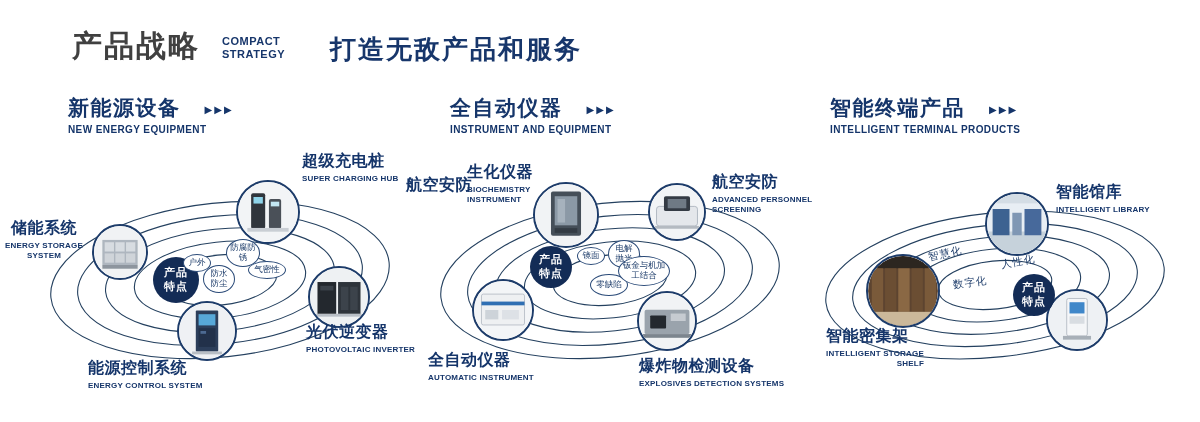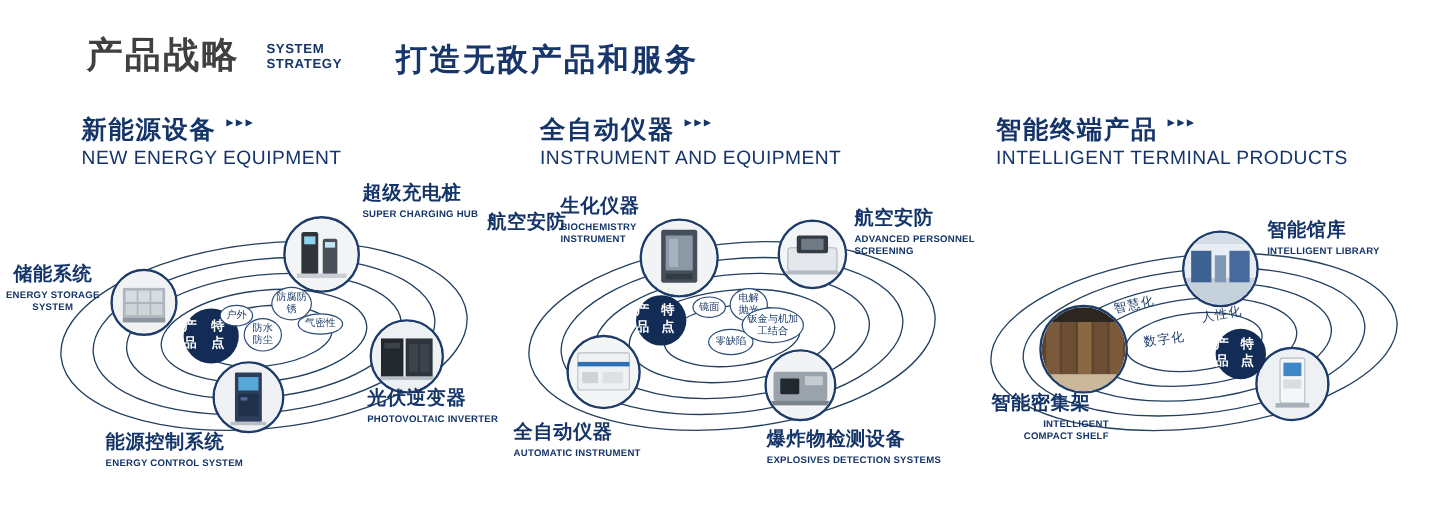--- a/index.html
+++ b/index.html
@@ -5,49 +5,49 @@
   * { margin:0; padding:0; box-sizing:border-box; }
   html,body { background:#ffffff; }
   body { font-family:"Liberation Sans", sans-serif; }
   .canvas { position:relative; width:1200px; height:422px; background:#ffffff; overflow:hidden; }
   .abs { position:absolute; }
 
   .page-title { font-size:30px; font-weight:700; color:#404040; letter-spacing:2px; }
   .page-sub { font-size:11px; font-weight:700; color:#17366b; line-height:1.15; letter-spacing:0.5px; }
   .tagline { font-size:26px; font-weight:700; color:#17366b; letter-spacing:2px; }
 
-  .sec-head { display:flex; gap:8px;font-family:Liberation Mono, monospace; }
+  .sec-head { display:flex; align-items:center; gap:24px; }
   .sec-title { font-size:21px; font-weight:700; color:#15356a; letter-spacing:1.5px; }
   .arrows { font-size:10px; color:#15356a; letter-spacing:2px; padding-top:3px; }
-  .sec-sub { font-size:16px; font-weight:400; color:#15356a; letter-spacing:0.4px; }
+  .sec-sub { font-size:10px; font-weight:700; color:#15356a; letter-spacing:0.4px; }
 
   .lbl { position:absolute; color:#15356a; }
   .lbl .zh { font-size:16px; font-weight:700; letter-spacing:0.5px; }
   .lbl .en { font-size:8px; font-weight:700; letter-spacing:0.2px; margin-top:2px; line-height:1.25; }
   .lbl.center { text-align:center; }
   .lbl .en.right { text-align:right; }
 
   .node { position:absolute; border-radius:50%; border:2px solid #1d3c6a; background:#ffffff; overflow:hidden; box-shadow: inset 0 0 0 2px #ffffff; }
   .node svg { display:block; width:100%; height:100%; border-radius:50%; }
 
-  .badge { position:absolute; border-radius:50%; background:#132c56; color:#ffffff; display:flex; 
+  .badge { position:absolute; border-radius:50%; background:#132c56; color:#ffffff; display:flex; flex-direction:column;
            align-items:center; justify-content:center; font-weight:700; font-size:11px; line-height:1.25; letter-spacing:1px; }
 
   .tag { position:absolute; background:#ffffff; border:1px solid #2a4a78; border-radius:50%; color:#1d3c6a; font-size:8.5px;
          display:flex; align-items:center; justify-content:center; text-align:center; line-height:1.15; padding:2px 3px; }
   .freetag { position:absolute; color:#1d3c6a; font-size:10.5px; font-weight:500; letter-spacing:1px; }
 </style>
 </head>
 <body>
 
 <div class="canvas">
 
   <div class="abs page-title" style="left:72px;top:26px">产品战略</div>
   <div class="abs page-sub" style="left:222px;top:35px">
-    <div>SYSTEM</div>
+    <div>COMPACT</div>
     <div>STRATEGY</div>
   </div>
   <div class="abs tagline" style="left:330px;top:32px">打造无敌产品和服务</div>
 
   <div class="abs sec-head" style="left:68px;top:94px">
     <span class="sec-title">新能源设备</span>
     <span class="arrows">▶▶▶</span>
   </div>
   <div class="abs sec-sub" style="left:68px;top:124px">NEW ENERGY EQUIPMENT</div>
 
@@ -277,16 +277,16 @@
   <div class="freetag" style="left:928px;top:247px;transform:rotate(-12deg)">智慧化</div>
   <div class="freetag" style="left:1001px;top:255px;transform:rotate(-10deg)">人性化</div>
   <div class="freetag" style="left:953px;top:276px;transform:rotate(-8deg)">数字化</div>
 
   <div class="lbl" style="left:1056px;top:182px">
     <div class="zh">智能馆库</div>
     <div class="en">INTELLIGENT LIBRARY</div>
   </div>
   <div class="lbl" style="left:826px;top:326px;width:98px">
     <div class="zh">智能密集架</div>
-    <div class="en right">INTELLIGENT COMPACT SHELF</div>
+    <div class="en right">INTELLIGENT STORAGE SHELF</div>
   </div>
 
 </div>
 
 </body></html>

